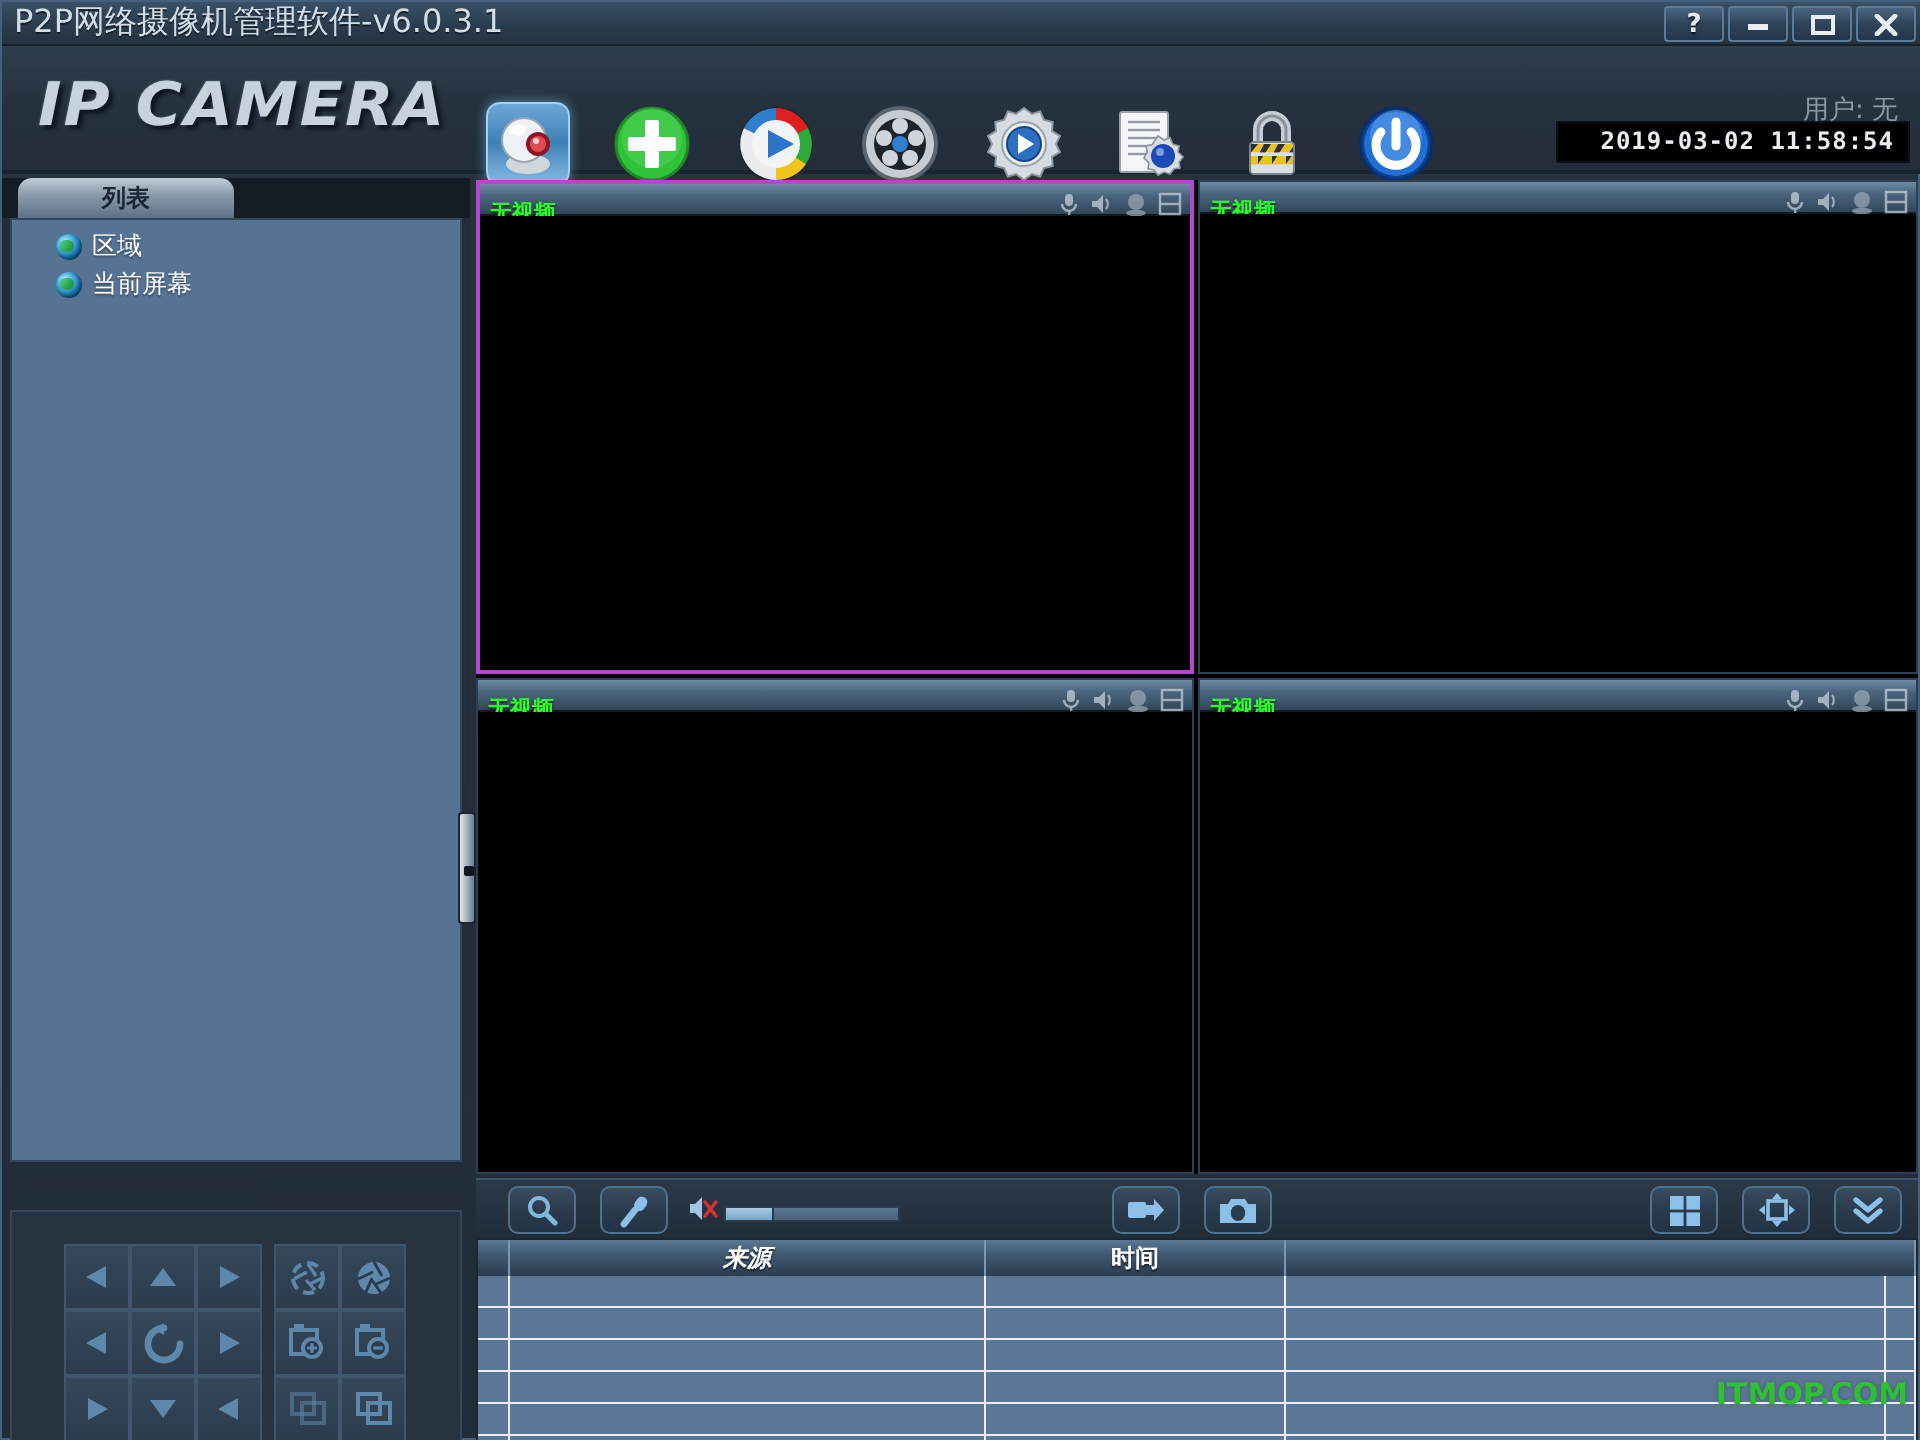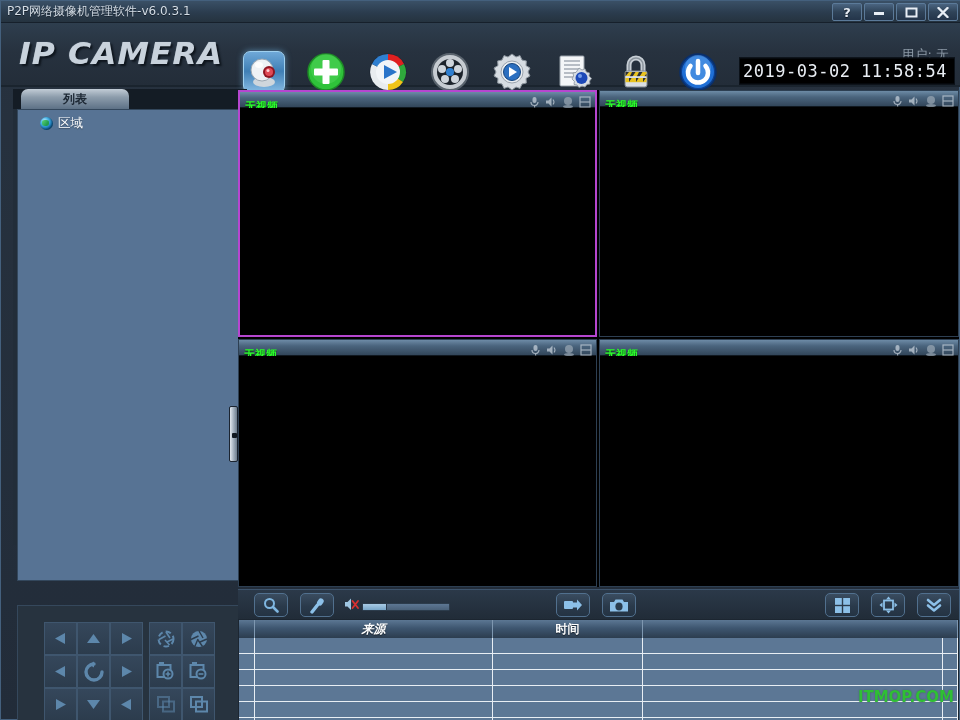--- a/index.html
+++ b/index.html
@@ -18,21 +18,21 @@
   }
 
   
   #titlebar {
     position: absolute; left:0; top:0; width:960px; height:22px;
     background: linear-gradient(180deg,#3a5066 0%, #2b3c4e 55%, #25333f 100%);
     border-bottom: 1px solid #16202b;
     display:flex; align-items:center;
   }
   #title-text {
-    font-size: 12px; color:#d4dde6; margin-left:6px;
+    font-size: 16px; color:#d4dde6; margin-left:6px;
     letter-spacing:0px; white-space:nowrap;
     text-shadow: 0 1px 0 #16202b;
   }
   #win-buttons { position:absolute; right:3px; top:2px; display:flex; gap:2px; }
   .win-btn {
     width:30px; height:18px;
     background: linear-gradient(180deg,#4a6480 0%, #2f4358 50%, #24354a 100%);
     border:1px solid #5b7a99; border-radius:2px;
     display:flex; align-items:center; justify-content:center;
     color:#e8eef5; font-size:12px; font-weight:bold;
@@ -64,29 +64,30 @@
   }
   #user-label {
     position:absolute; right:12px; top:32px;
     font-size:13px; color:#8c99a6;
     transform:translateY(-50%);
   }
   #clock {
     position:absolute; right:6px; top:48px; transform:translateY(-50%);
     background:#000; color:#e9eef4;
     font-family:"DejaVu Sans Mono","Liberation Mono",monospace;
-    font-size:17px; letter-spacing:.5px;
-    padding:2px 7px 3px 3px;
+    font-size:12px; letter-spacing:.5px;
+    padding:2px 7px 3px 21px;
     border:1px solid #0b1118;
     white-space:nowrap;
+    font-weight:bold;
   }
 
   
   #left {
-    position:absolute; left:12px; top:88px; width:234px; height:456px;
+    position:absolute; left:0; top:88px; width:234px; height:456px;
     background:#222d39;
   }
   #tabstrip { position:relative; height:20px; background:#141c25; }
   .tab {
     position:absolute; left:8px; top:0; width:108px; height:20px;
     background: linear-gradient(180deg,#c2ccd6 0%, #8d9dac 40%, #5d7186 100%);
     border-top-left-radius:7px; border-top-right-radius:7px;
     display:flex; align-items:center; justify-content:center;
     font-size:12px; color:#1c2733; font-weight:bold;
   }
@@ -361,20 +362,24 @@
 
     <div id="tabstrip">
       <div class="tab">列表</div>
     </div>
 
     <div id="tree">
       <div class="tree-item">
         <span class="globe"></span>
         <span class="tree-label">区域</span>
       </div>
+      <div class="tree-item">
+        <span class="globe"></span>
+        <span class="tree-label">当前屏幕</span>
+      </div>
     </div>
 
 
     <div id="ptz-body">
 
       <div class="pad" id="pad-dir">
         <div class="pcell">
           <svg width="17" height="15" viewBox="0 0 17 15">
               <path d="M13 2 L13 13 L3 7.5 Z" fill="#5d87ab"></path>
             </svg>

